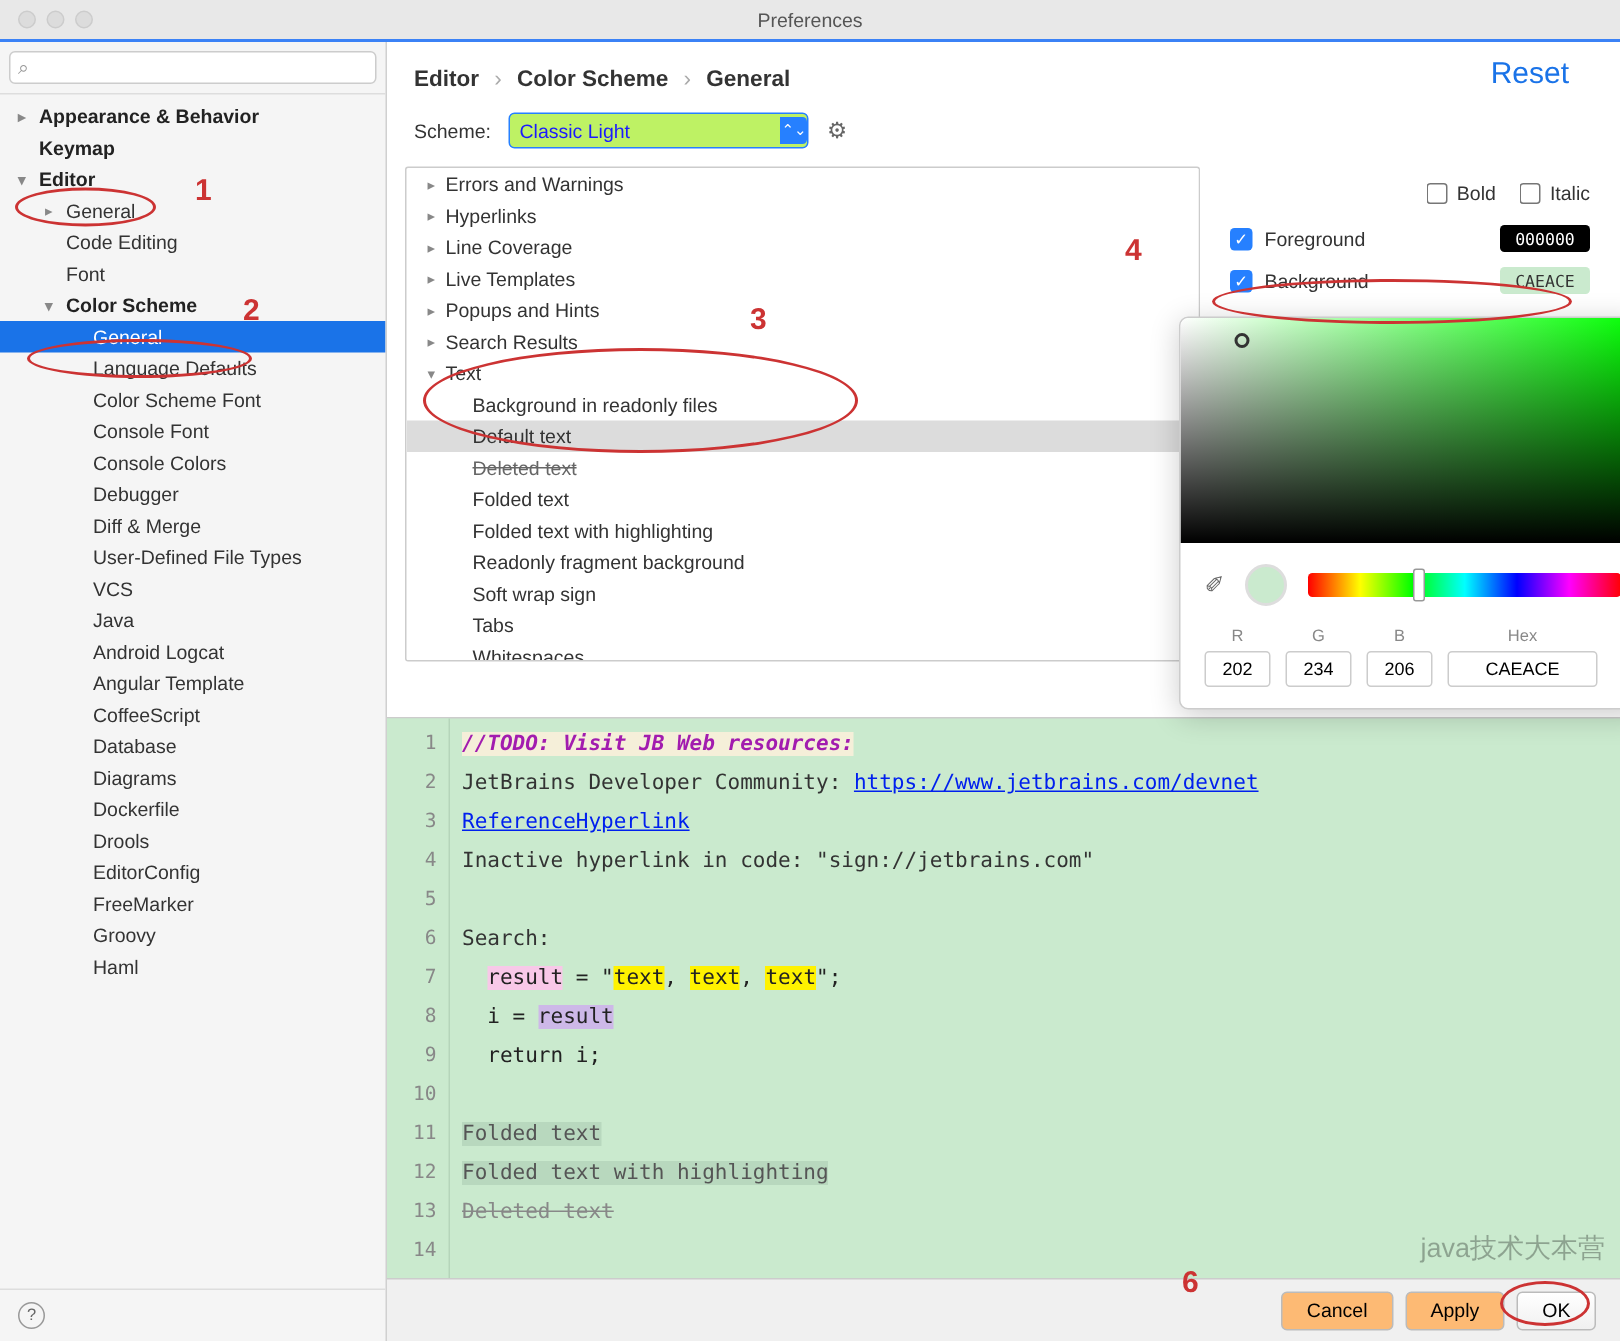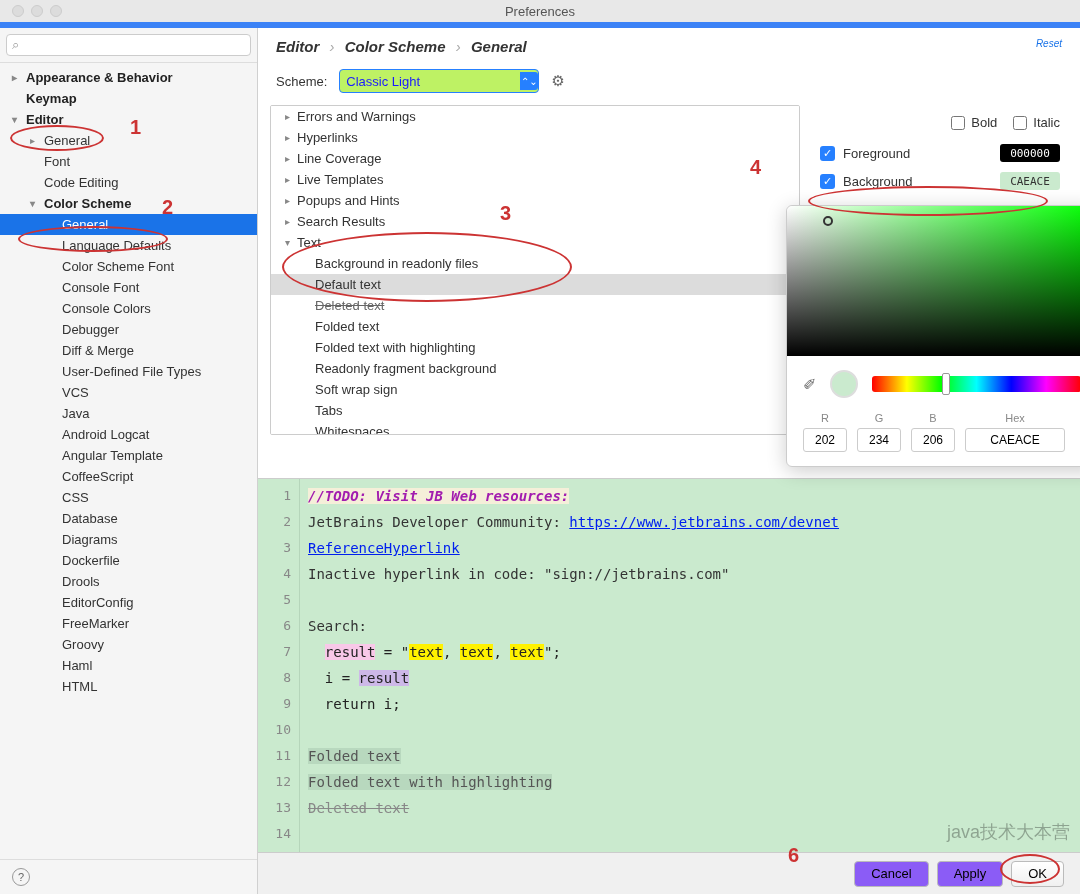--- a/index.html
+++ b/index.html
@@ -1,18 +1,18 @@
 <!DOCTYPE html>
 <html><head>
 <meta charset="utf-8">
 <style>
 * { box-sizing: border-box; margin: 0; padding: 0; }
 body { font-family: -apple-system, "Helvetica Neue", Arial, sans-serif; font-size: 13px; color: #333; background: #f0f0f0; width: 1080px; height: 894px; overflow: hidden; }
 .window { background: #ececec; width: 1080px; height: 894px; display: flex; flex-direction: column; border-radius: 8px; }
-.titlebar { height: 28px; display: flex; align-items: center; position: relative; background: #e8e8e8; border-bottom: 6px solid #3b82f6; }
+.titlebar { height: 28px; display: flex; align-items: center; position: relative; background: #e8e8e8; border-bottom: 2px solid #3b82f6; }
 .traffic { display: flex; gap: 7px; padding-left: 12px; }
 .dot { width: 12px; height: 12px; border-radius: 50%; background: #dcdcdc; border: 1px solid #ccc; }
 .title { position: absolute; left: 0; right: 0; text-align: center; font-size: 13px; color: #555; font-weight: 500; }
 .body { display: flex; flex: 1; min-height: 0; }
 .sidebar { width: 258px; background: #f5f5f5; border-right: 1px solid #d0d0d0; display: flex; flex-direction: column; }
 .searchwrap { padding: 6px; border-bottom: 1px solid #ddd; }
 .search { width: 100%; height: 22px; border: 1px solid #ccc; border-radius: 4px; padding: 2px 6px 2px 22px; background: #fff; font-size: 12px; }
 .searchbox { position: relative; }
 .searchico { position: absolute; left: 6px; top: 3px; color: #999; font-size: 13px; }
 .tree { flex: 1; overflow-y: auto; padding-top: 4px; }
@@ -21,24 +21,24 @@
 .tree-item.lvl1 { padding-left: 30px; }
 .tree-item.lvl2 { padding-left: 48px; }
 .tree-item.selected { background: #1a73e8; color: #fff; }
 .tree-item .arrow { width: 12px; display: inline-block; color: #888; font-size: 10px; margin-right: 2px; }
 .tree-item.selected .arrow { color: #fff; }
 .tree-item.bold { font-weight: 600; color: #222; }
 .tree-item.editor { font-weight: 600; }
 .help-footer { padding: 8px 12px; border-top: 1px solid #ddd; }
 .help-circle { width: 18px; height: 18px; border-radius: 50%; border: 1px solid #999; display: inline-flex; align-items: center; justify-content: center; font-size: 11px; color: #666; }
 .main { flex: 1; display: flex; flex-direction: column; min-width: 0; background: #fff; }
-.header { display: flex; align-items: flex-start; justify-content: space-between; padding: 10px 18px 4px 18px; font-style: italic; }
+.header { display: flex; align-items: flex-end; justify-content: space-between; padding: 10px 34px 4px 18px; }
 .breadcrumb { font-size: 15px; color: #333; font-weight: 600; }
 .breadcrumb .sep { color: #aaa; margin: 0 6px; font-weight: 400; }
-.reset { color: #1a73e8; font-size: 10px; cursor: pointer; }
+.reset { color: #1a73e8; font-size: 20px; cursor: pointer; }
 .schemerow { display: flex; align-items: center; padding: 10px 18px 12px 18px; gap: 12px; }
 .schemelabel { font-size: 13px; }
 .schemeselect { width: 200px; height: 24px; border: 1px solid #2680ff; border-radius: 4px; background: #bef264; font-size: 13px; padding: 2px 6px; color: #1a1aff; font-weight: 500; position: relative; display: flex; align-items: center; justify-content: space-between; }
 .schemeselect .chev { background: #2680ff; color: #fff; width: 18px; height: 100%; display: inline-flex; align-items: center; justify-content: center; border-radius: 0 3px 3px 0; font-size: 10px; margin-right: -6px; }
 .gearico { color: #666; font-size: 15px; }
 .splitmain { display: flex; flex: 1; min-height: 0; }
 .categorylist { width: 530px; border: 1px solid #ccc; border-radius: 2px; margin-left: 12px; overflow-y: auto; font-size: 13px; background: #fff; height: 330px; }
 .cat-item { padding: 3px 0 3px 14px; display: flex; align-items: center; }
 .cat-item.lvl1 { padding-left: 32px; }
 .cat-item.selected { background: #dcdcdc; }
@@ -75,21 +75,21 @@
 .todo { color: #a21caf; font-style: italic; font-weight: 600; background: #f5efd9; }
 .link { color: #0020ee; text-decoration: underline; }
 .mono { color: #333; }
 .hl-pink { background: #f8c8e8; }
 .hl-yellow { background: #fff200; }
 .hl-lav { background: #cdb8e8; }
 .fold { background: #b8d8be; color: #555; }
 .annot { position: absolute; color: #cc3333; font-size: 20px; font-weight: 600; z-index: 20; }
 .circ { position: absolute; border: 2px solid #cc3333; border-radius: 50%; z-index: 19; pointer-events: none; }
 .footer { height: 42px; border-top: 1px solid #ccc; display: flex; align-items: center; justify-content: flex-end; padding: 0 16px; gap: 8px; background: #f0f0f0; }
-.btn { height: 26px; padding: 0 16px; border: 1px solid #bbb; border-radius: 4px; background: #8b5cf6; font-size: 13px; display: inline-flex; align-items: center; }
+.btn { height: 26px; padding: 0 16px; border: 1px solid #bbb; border-radius: 4px; background: #fdba74; font-size: 13px; display: inline-flex; align-items: center; }
 .btn.primary { background: linear-gradient(#fff,#f0f0f0); }
 .strike2 { text-decoration: line-through; color: #888; }
 .watermark { position: absolute; right: 10px; bottom: 50px; color: rgba(0,0,0,0.3); font-size: 18px; z-index: 30; }
 </style>
 </head>
 <body>
 
 <div class="window">
   <div class="titlebar">
     <div class="traffic">
@@ -120,25 +120,25 @@
           <div class="tree-item lvl0 bold editor">
             <span class="arrow">▾</span>
             <span>Editor</span>
           </div>
           <div class="tree-item lvl1">
             <span class="arrow">▸</span>
             <span>General</span>
           </div>
           <div class="tree-item lvl1">
             <span class="arrow"></span>
+            <span>Code Editing</span>
+          </div>
+          <div class="tree-item lvl1">
+            <span class="arrow"></span>
             <span>Font</span>
-          </div>
-          <div class="tree-item lvl1">
-            <span class="arrow"></span>
-            <span>Code Editing</span>
           </div>
           <div class="tree-item lvl1 bold">
             <span class="arrow">▾</span>
             <span>Color Scheme</span>
           </div>
           <div class="tree-item lvl2 selected">
             <span class="arrow"></span>
             <span>General</span>
           </div>
           <div class="tree-item lvl2">
@@ -184,24 +184,20 @@
           <div class="tree-item lvl2">
             <span class="arrow"></span>
             <span>Angular Template</span>
           </div>
           <div class="tree-item lvl2">
             <span class="arrow"></span>
             <span>CoffeeScript</span>
           </div>
           <div class="tree-item lvl2">
             <span class="arrow"></span>
-            <span>CSS</span>
-          </div>
-          <div class="tree-item lvl2">
-            <span class="arrow"></span>
             <span>Database</span>
           </div>
           <div class="tree-item lvl2">
             <span class="arrow"></span>
             <span>Diagrams</span>
           </div>
           <div class="tree-item lvl2">
             <span class="arrow"></span>
             <span>Dockerfile</span>
           </div>
@@ -217,24 +213,20 @@
             <span class="arrow"></span>
             <span>FreeMarker</span>
           </div>
           <div class="tree-item lvl2">
             <span class="arrow"></span>
             <span>Groovy</span>
           </div>
           <div class="tree-item lvl2">
             <span class="arrow"></span>
             <span>Haml</span>
-          </div>
-          <div class="tree-item lvl2">
-            <span class="arrow"></span>
-            <span>HTML</span>
           </div>
         </div>
       <div class="help-footer">
         <span class="help-circle">?</span>
       </div>
     </div>
 
     <div class="main">
       <div class="header">
         <div class="breadcrumb">

